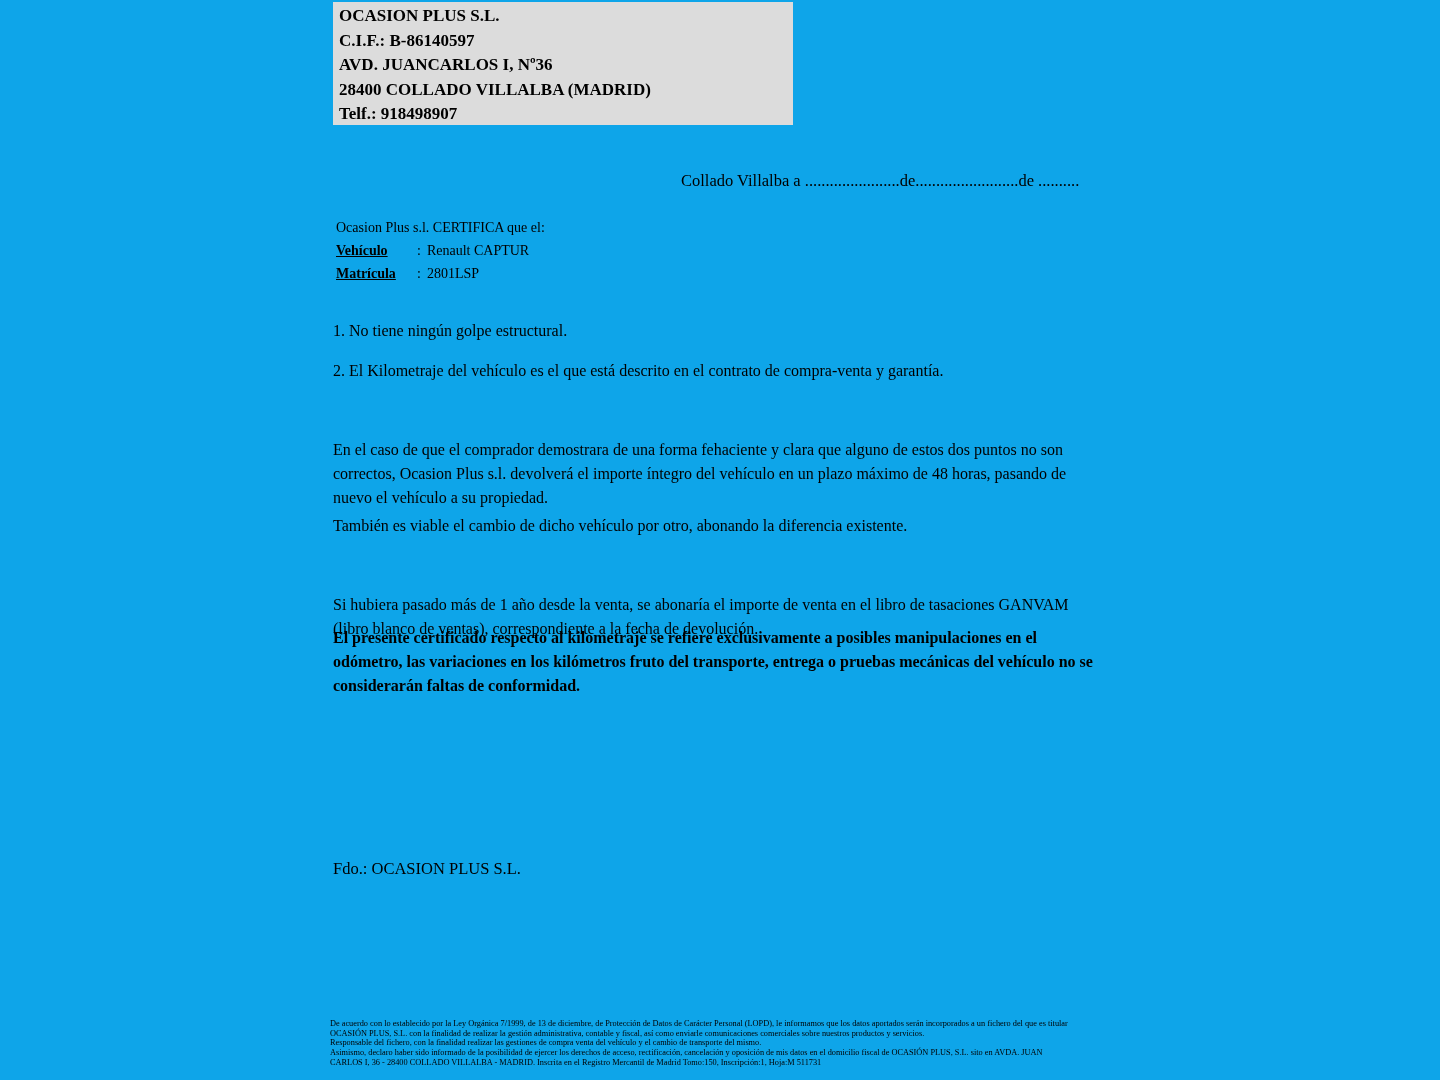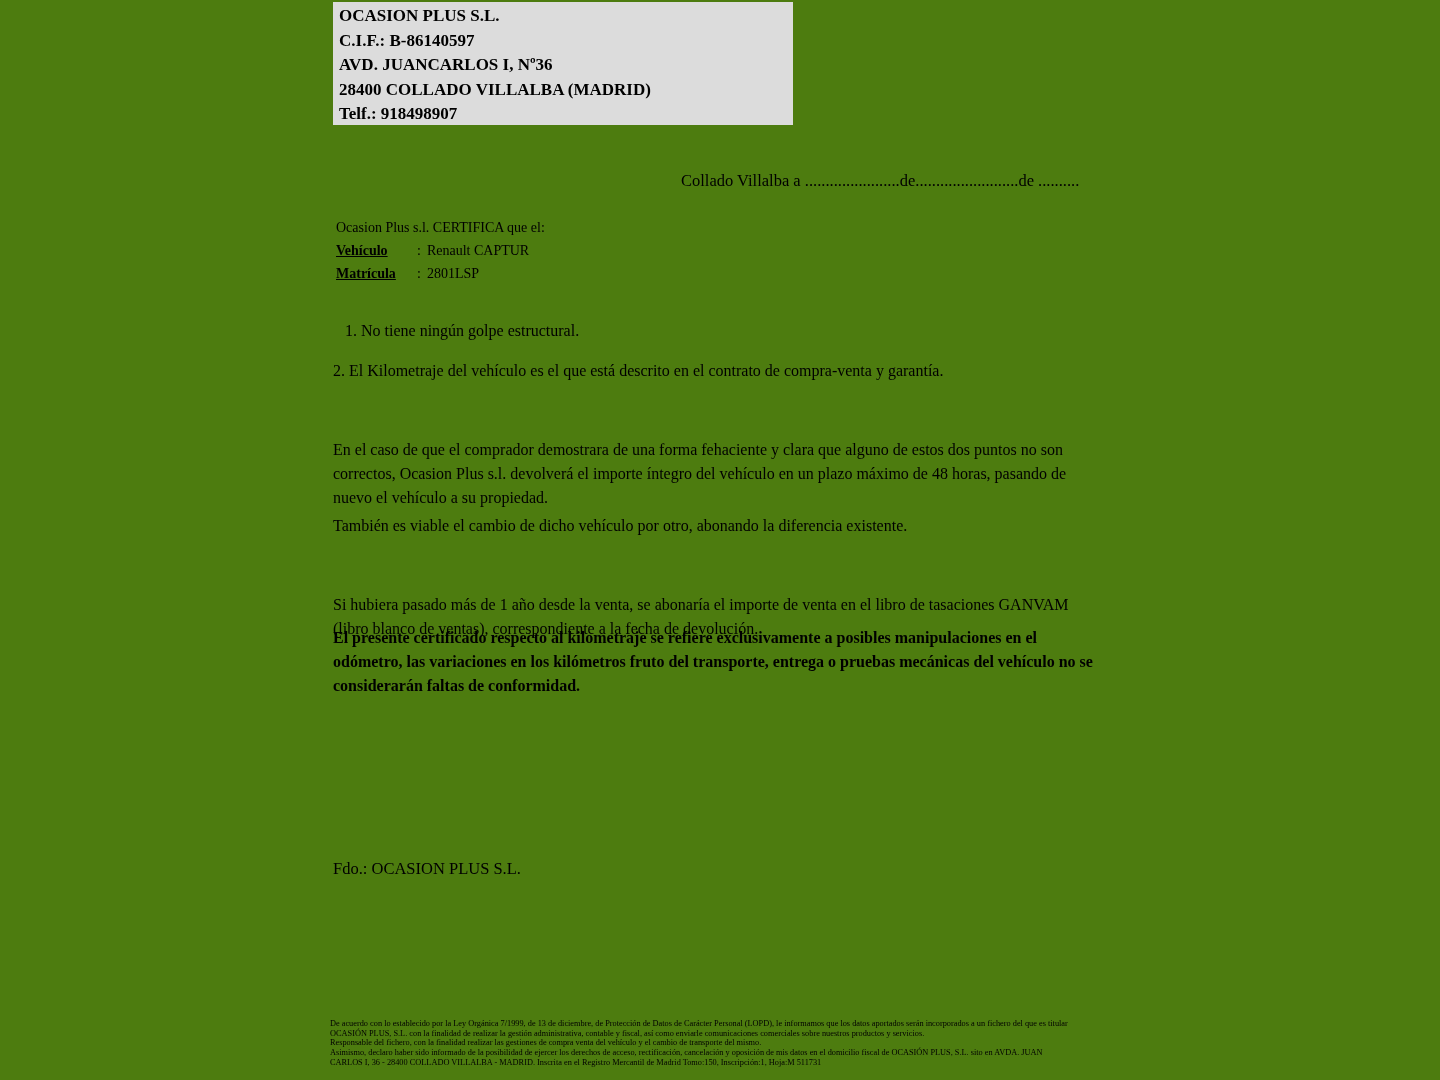--- a/index.html
+++ b/index.html
@@ -4,21 +4,21 @@
 <style>
   html, body {
     margin: 0;
     padding: 0;
     background: #ffffff;
   }
   .page {
     position: relative;
     width: 1440px;
     height: 1080px;
-    background: #4d7c0f;
+    background: #0ea5e9;
     font-family: "Liberation Serif", "DejaVu Serif", serif;
     color: #000000;
     overflow: hidden;
   }
   .company-box {
     position: absolute;
     left: 333px;
     top: 2px;
     width: 460px;
     height: 123px;
@@ -53,21 +53,21 @@
   .field-sep {
     margin-right: 6px;
   }
   .point {
     position: absolute;
     left: 333px;
     width: 766px;
     font-size: 16px;
     line-height: 19.3px;
   }
-  .point-1 { top: 321px; margin-left: 12px; }
+  .point-1 { top: 321px; }
   .point-2 { top: 361px; }
   .para {
     position: absolute;
     left: 333px;
     width: 766px;
     margin: 0;
     font-size: 16px;
     line-height: 24px;
   }
   .para-1 { top: 438px; }

